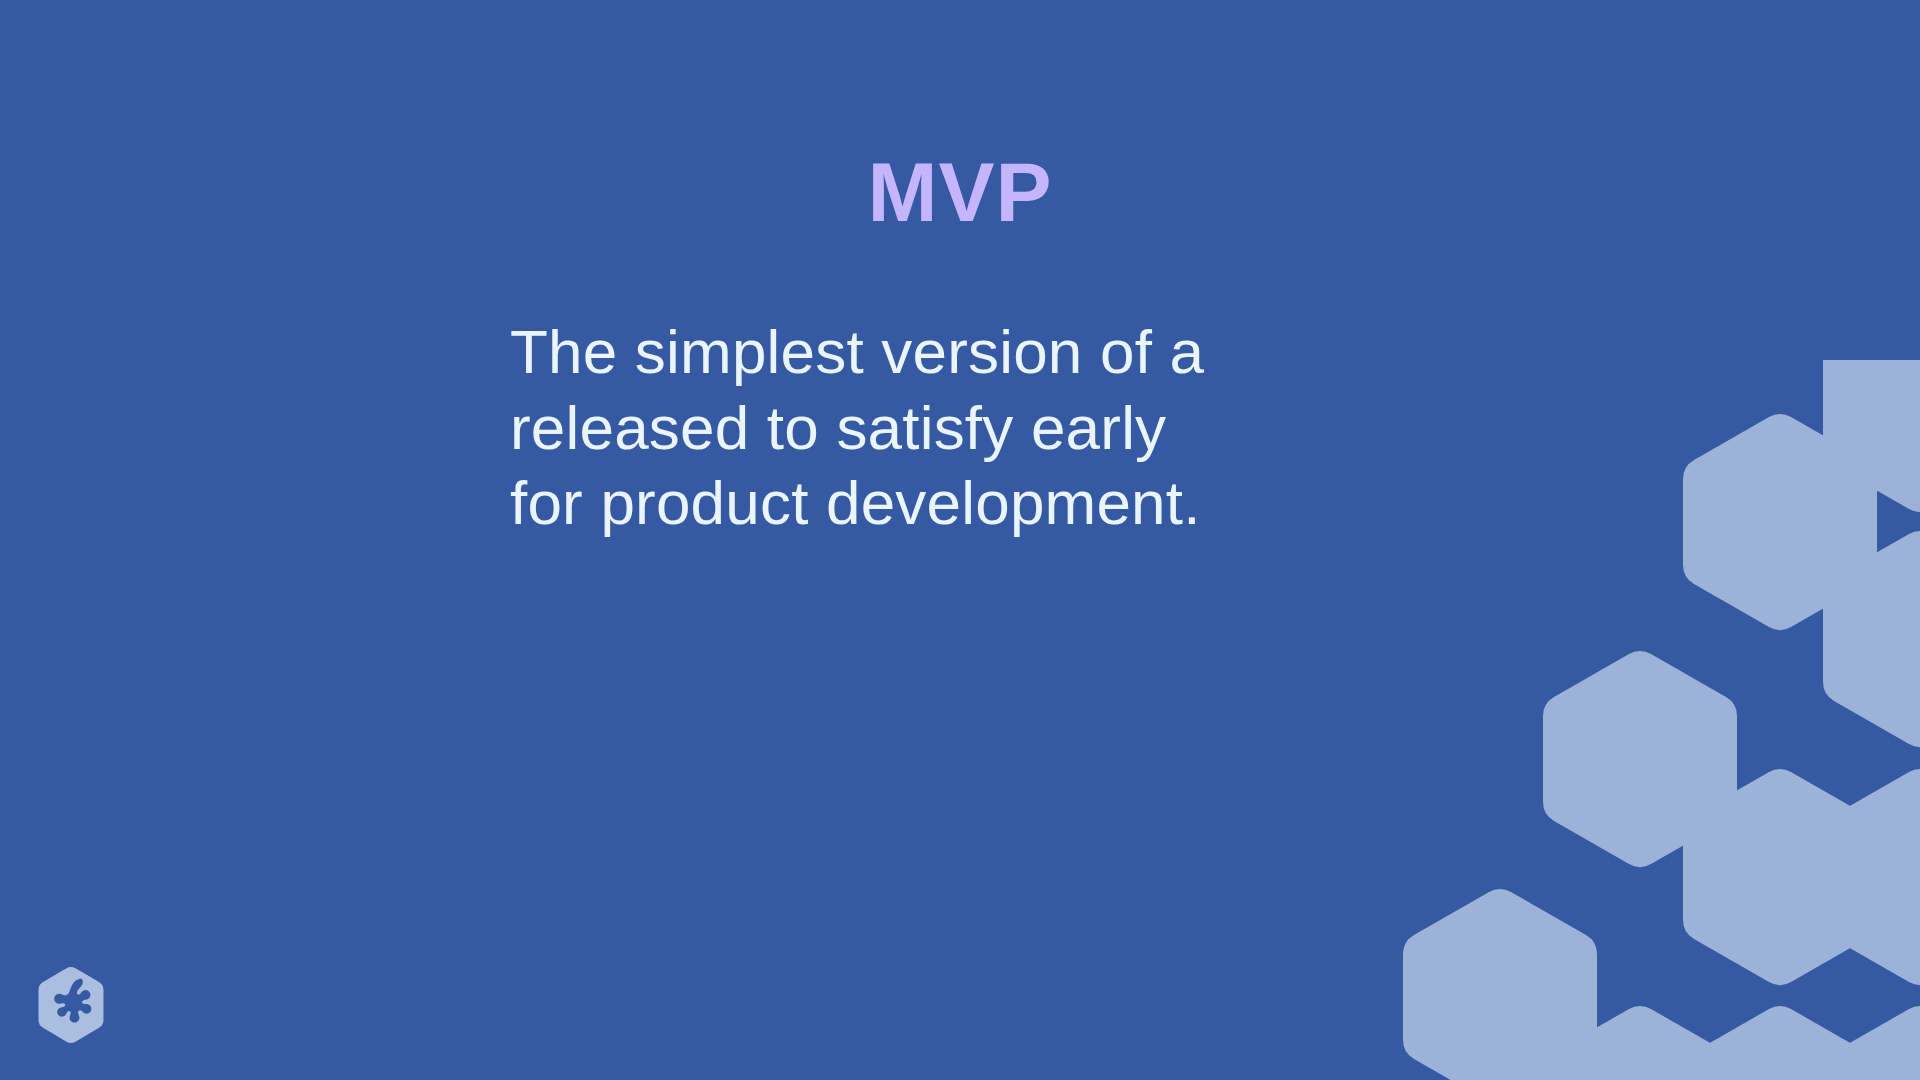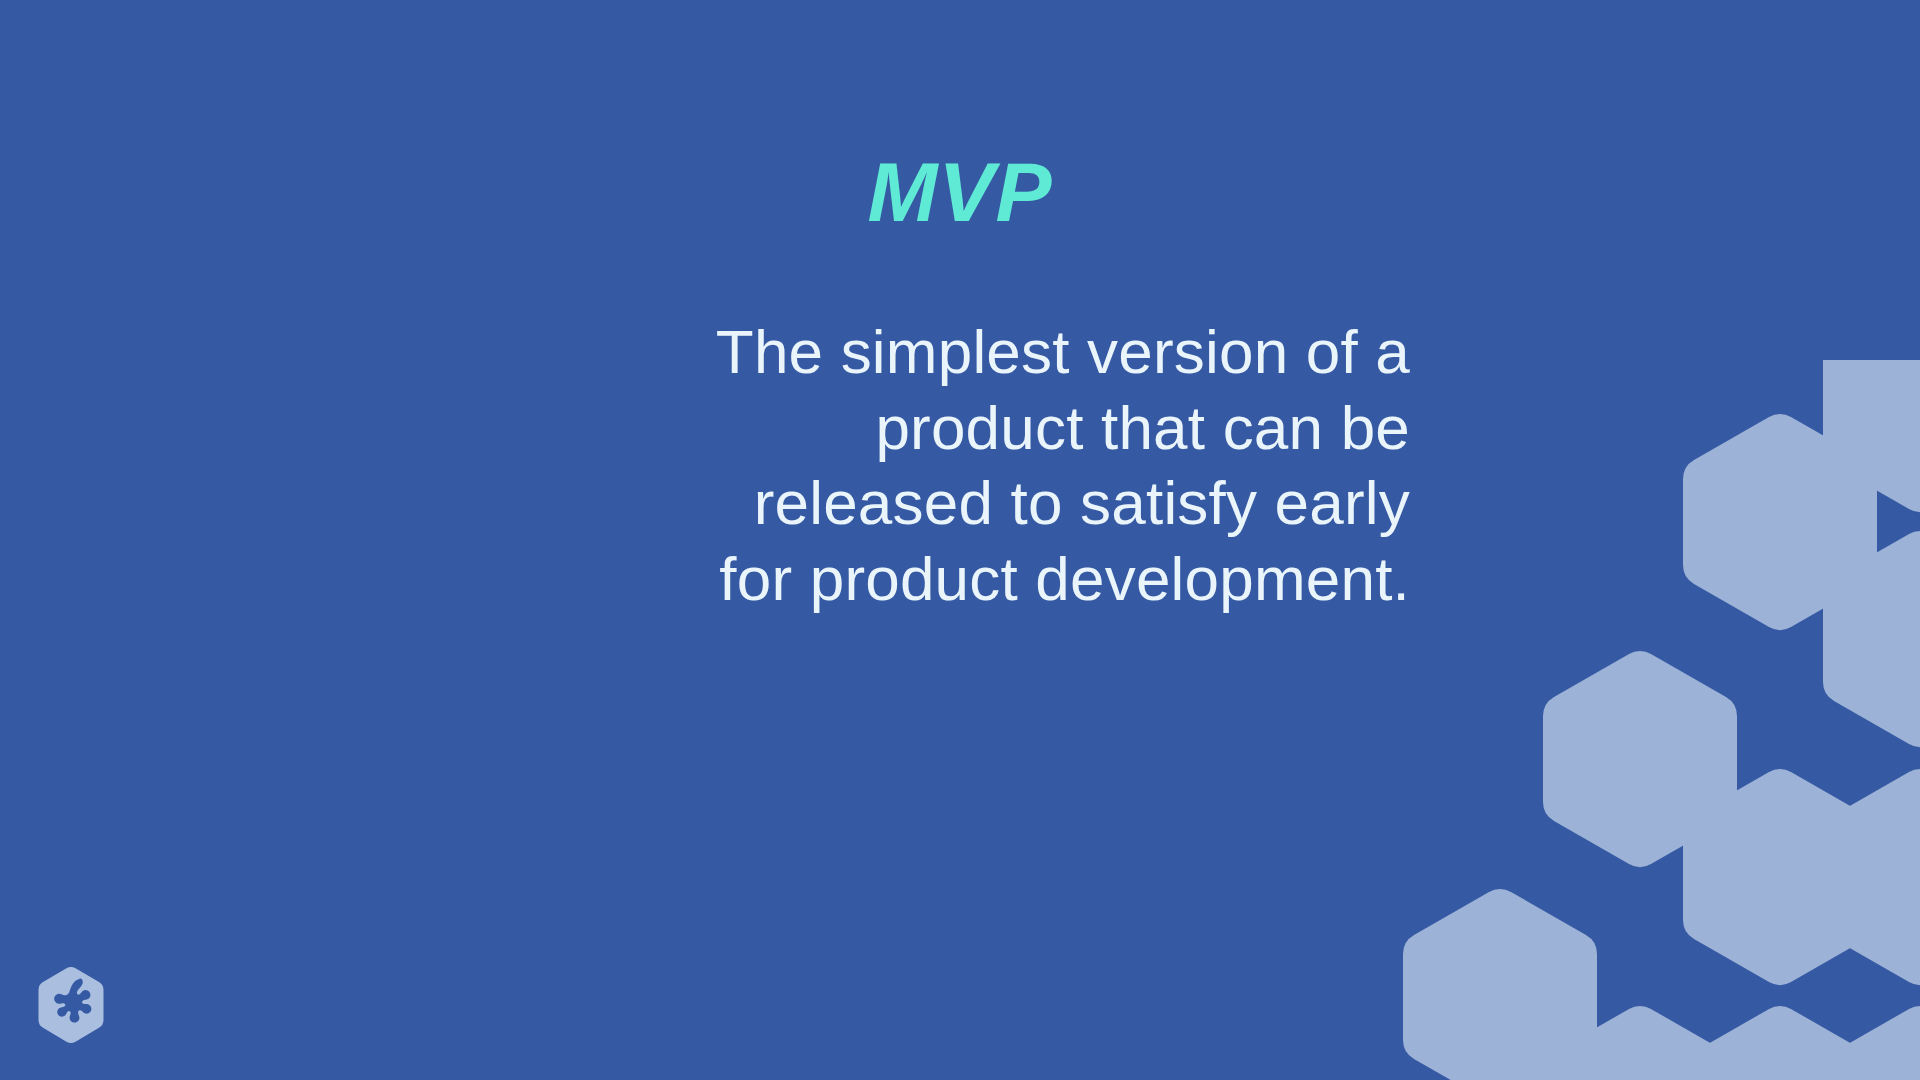--- a/index.html
+++ b/index.html
@@ -59,21 +59,21 @@
     color: #c3d2e9;
     letter-spacing: 1px;
     line-height: 1.05;
     margin: 0;
     text-align: center;
   }
   #body-text {
     margin: 0;
     margin-top: 78px;
     width: 900px;
-    text-align: right;
+    text-align: left;
     color: #eaf4fb;
     font-size: 62px;
     font-weight: 400;
     line-height: 1.22;
     letter-spacing: 0.2px;
   }
   #body-text .line {
     display: block;
     white-space: nowrap;
   }
@@ -168,22 +168,21 @@
              c 2.4 -1.4 3.1 -4.5 1.6 -6.8
              c -1.5 -2.3 -4.6 -2.9 -6.9 -1.3
              c -1.6 1.1 -2.0 2.8 -3.3 3.4
              c -1.5 0.7 -2.7 -0.4 -2.5 -2.0
              c 0.3 -2.4 2.6 -4.1 4.4 -6.4
              c 2.2 -2.8 1.9 -6.4 -0.7 -8.0
              c -0.7 -0.4 -1.5 -0.6 -2.3 -0.6 Z"></path>
   </svg>
 
   <div id="content">
-    <h1 id="title" style="color: #5eead4; font-style: italic;">MVP</h1>
+    <h1 id="title" style="color: #c4b5fd;">MVP</h1>
     <p id="body-text" style="color: rgb(234, 244, 251);">
       <span class="line">The simplest version of a</span>
-      <span class="line">product that can be</span>
       <span class="line">released to satisfy early</span>
       <span class="line">for product development.</span>
     </p>
   </div>
 
 </div>
 
 </body></html>

